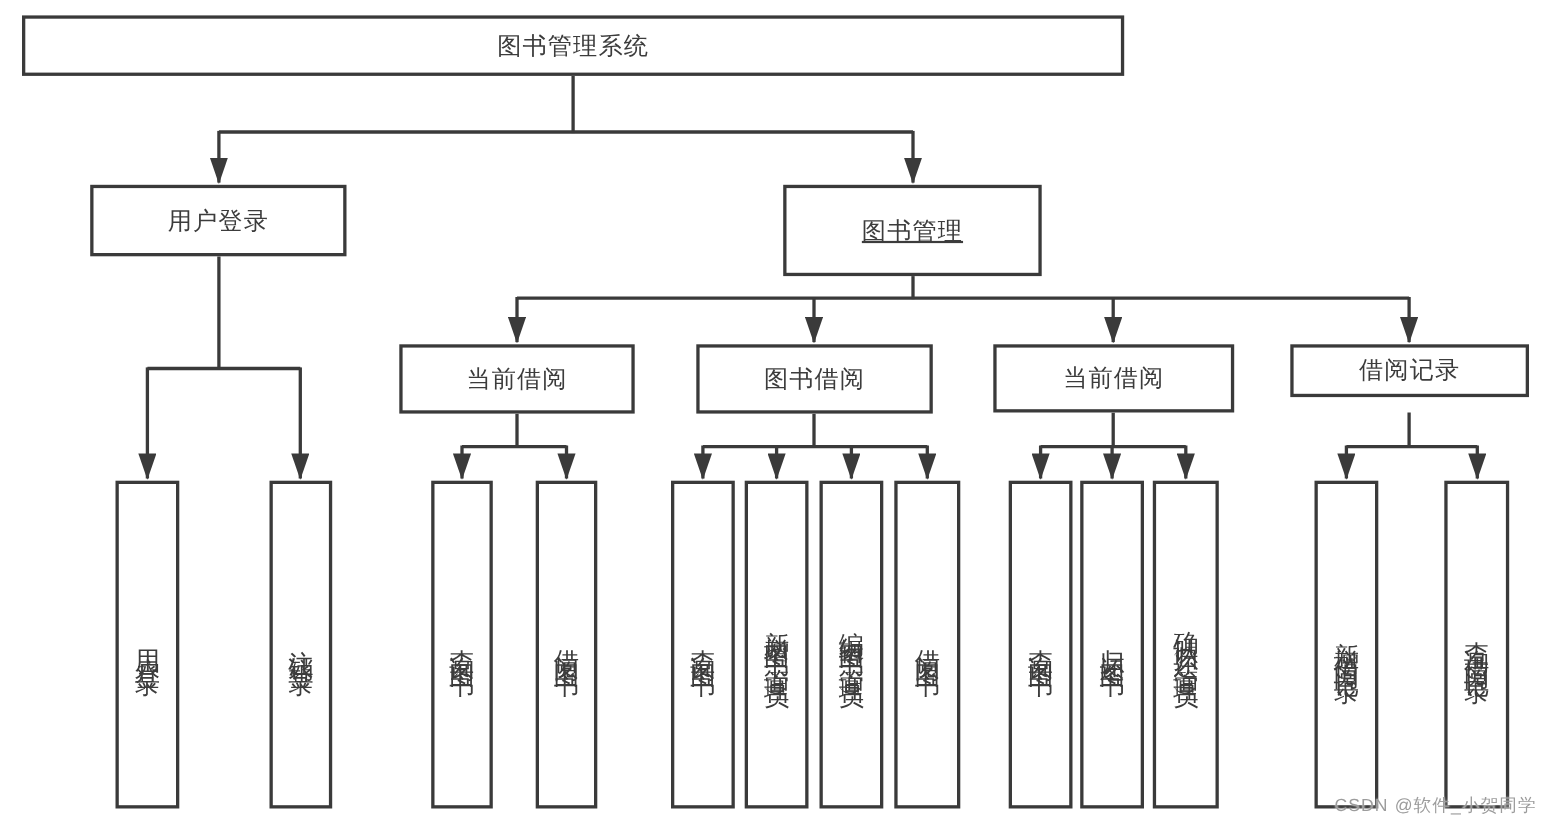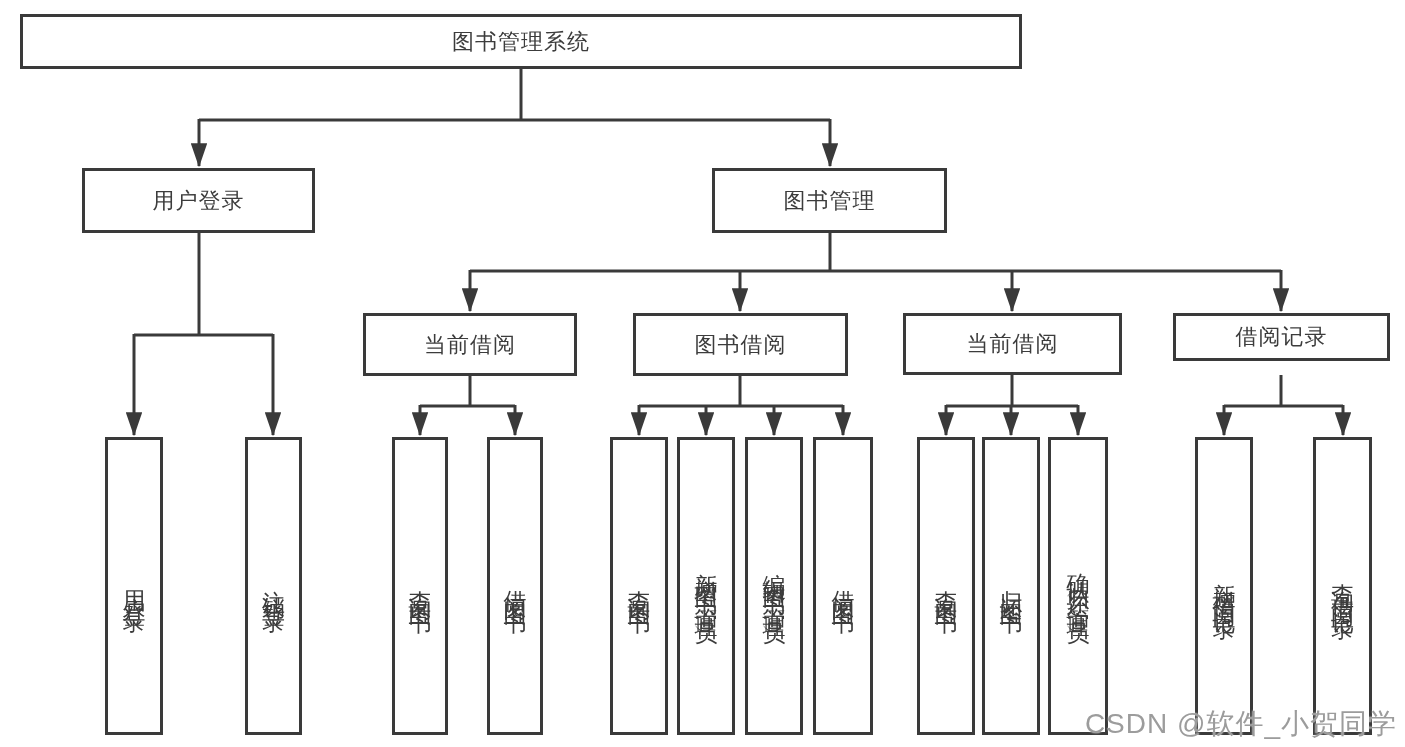--- a/index.html
+++ b/index.html
@@ -16,41 +16,41 @@
     border:3px solid #3a3a3a;
     background:#ffffff;
     display:flex;
     align-items:center;
     justify-content:center;
     color:#3c3c3c;
   }
   .h-node{font-size:22px;letter-spacing:1px;}
   .root{left:20px;top:14px;width:1002px;height:55px;}
   .lvl2-a{left:82px;top:168px;width:233px;height:65px;}
-  .lvl2-b{left:712px;top:168px;width:235px;height:65px;}
+  .lvl2-b{left:712px;top:168px;width:235px;height:83px;text-decoration:underline;}
   .lvl3-a{left:363px;top:313px;width:214px;height:63px;}
   .lvl3-b{left:633px;top:313px;width:215px;height:63px;}
   .lvl3-c{left:903px;top:313px;width:219px;height:62px;}
   .lvl3-d{left:1173px;top:313px;width:217px;height:48px;}
   .leaf{
     top:437px;height:298px;
   }
   .leaf .vtext{
     writing-mode:vertical-rl;
     font-size:23px;
     letter-spacing:7px;
     line-height:1;
     white-space:nowrap;
   }
   #wires{position:absolute;left:0;top:0;width:1405px;height:747px;pointer-events:none;}
   #wires path{stroke:#3a3a3a;stroke-width:3;fill:none;}
   .watermark{
     position:absolute;
     right:8px;bottom:4px;
-    font-size:28px;
+    font-size:16px;
     color:#9c9c9c;
     text-shadow:0 0 2px #ffffff;
     letter-spacing:1px;
     margin-top:19px;
   }
 </style>
 </head>
 <body>
 
 <div id="canvas">

